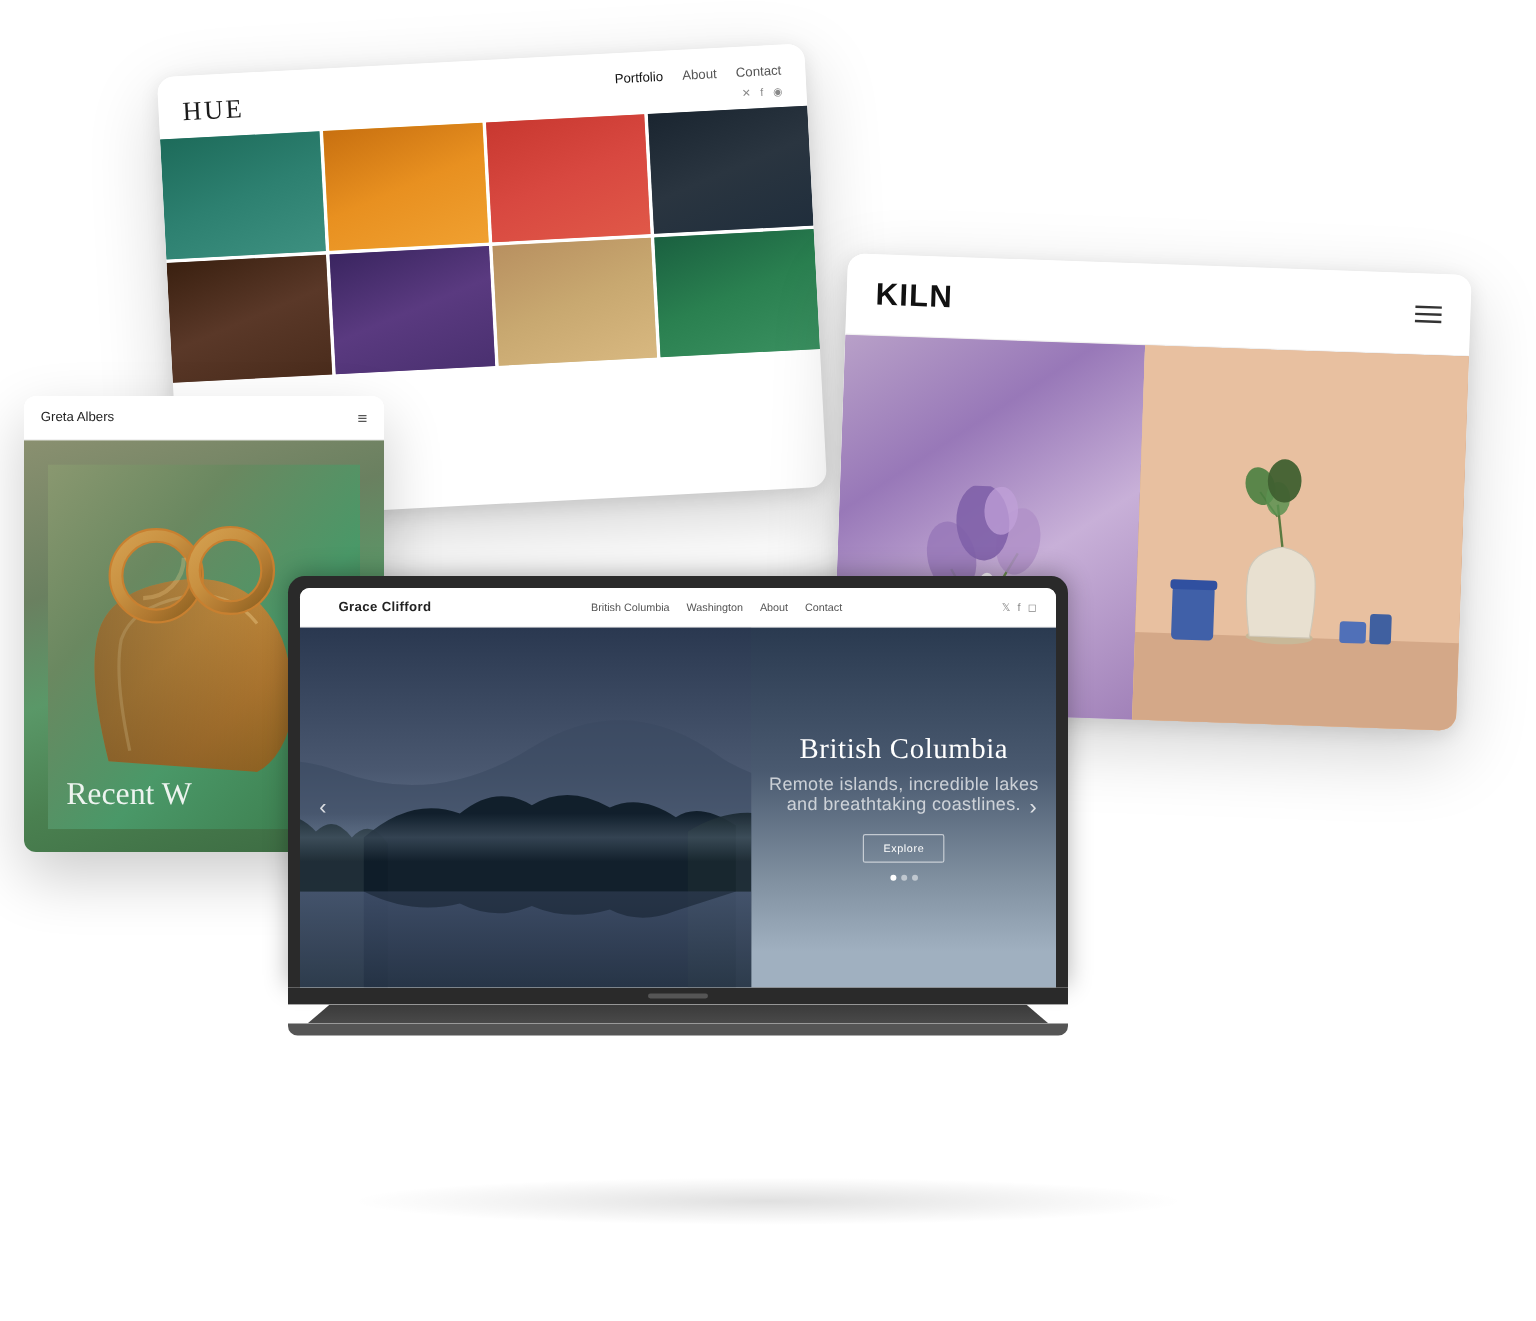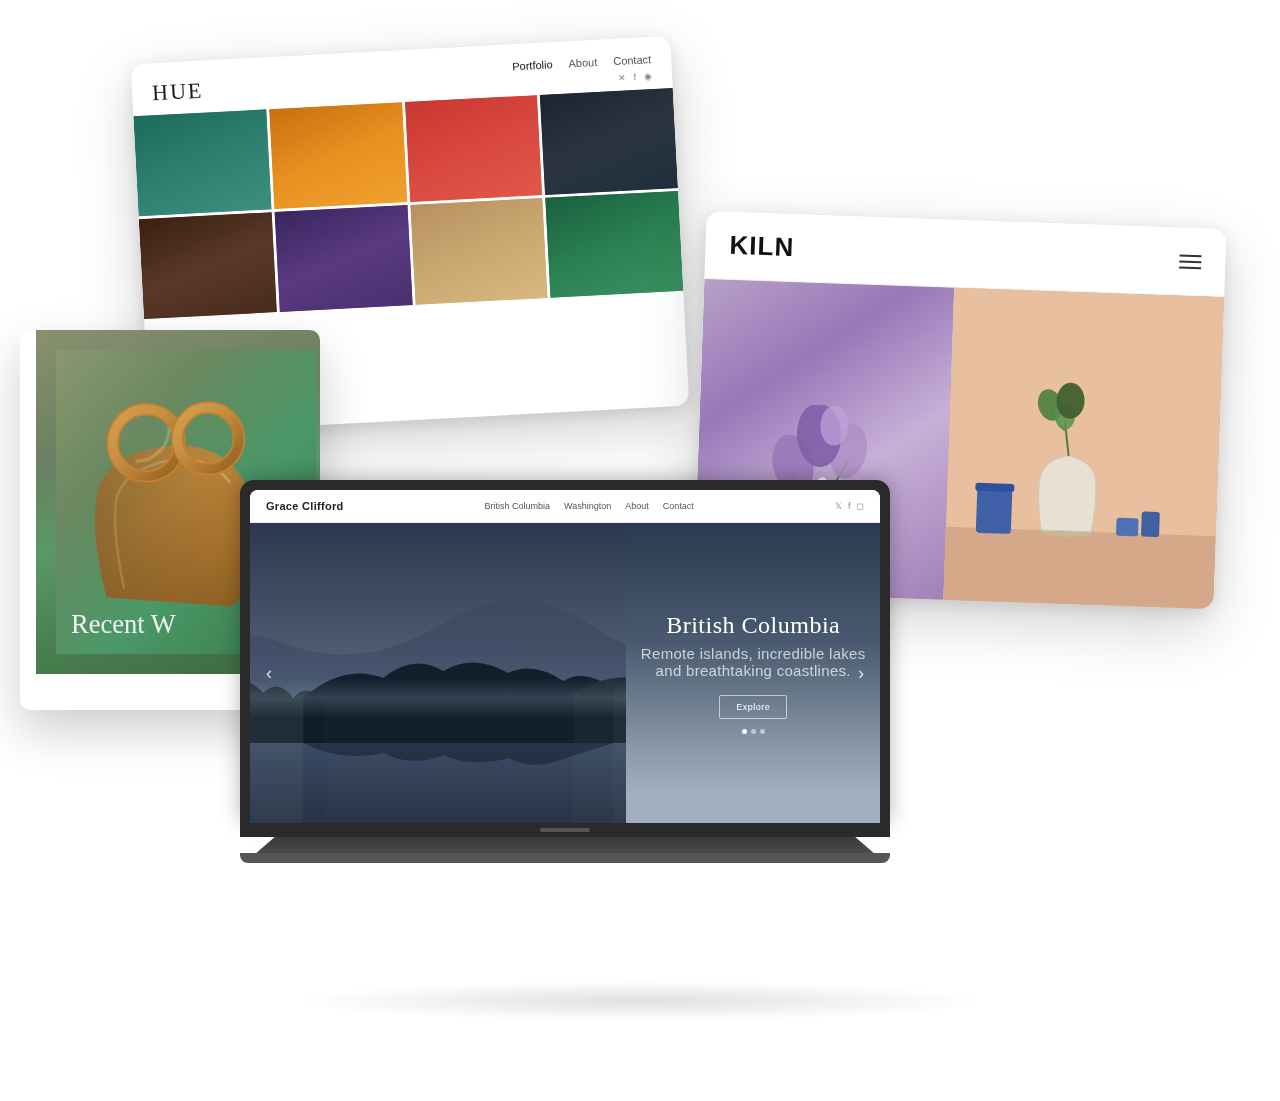--- a/index.html
+++ b/index.html
@@ -172,21 +172,20 @@
       color: #555;
     }
     .greta-hero {
       width: 100%;
       height: calc(100% - 36px);
       background: linear-gradient(160deg, #8a9070 0%, #6a8060 30%, #5a9868 50%, #4a8050 70%, #3a6840 100%);
       position: relative;
       display: flex;
       align-items: flex-end;
       padding: 20px;
-      margin-left: 16px;
     }
 
     
     .laptop-device {
       position: absolute;
       top: 480px;
       left: 240px;
       width: 650px;
       z-index: 10;
     }
@@ -208,20 +207,21 @@
       justify-content: space-between;
       padding: 10px 16px;
       background: #fff;
       border-bottom: 1px solid #eee;
     }
     .laptop-brand {
       font-size: 11px;
       font-weight: 600;
       color: #222;
       letter-spacing: 0.3px;
+      margin-left: 16px;
     }
     .laptop-nav-links {
       display: flex;
       gap: 14px;
       font-size: 9px;
       color: #555;
     }
     .laptop-social {
       display: flex;
       gap: 6px;
@@ -452,20 +452,24 @@
 
             <rect x="170" y="225" width="22" height="18" rx="3" fill="#5070b8"></rect>
             <rect x="195" y="218" width="18" height="25" rx="3" fill="#4060a0"></rect>
           </svg>
         </div>
       </div>
     </div>
   </div>
 
   <div class="greta-device">
+    <div class="greta-nav">
+      <span class="greta-title">Greta Albers</span>
+      <span class="greta-hamburger">≡</span>
+    </div>
     <div class="greta-hero">
 
       <svg width="100%" height="100%" viewBox="0 0 300 344" preserveAspectRatio="xMidYMid slice">
 
         <defs>
           <linearGradient id="bg-grad" x1="0" y1="0" x2="1" y2="1">
             <stop offset="0%" stop-color="#8a9870"></stop>
             <stop offset="30%" stop-color="#6a8860"></stop>
             <stop offset="60%" stop-color="#4a9868"></stop>
             <stop offset="100%" stop-color="#3a7848"></stop>

